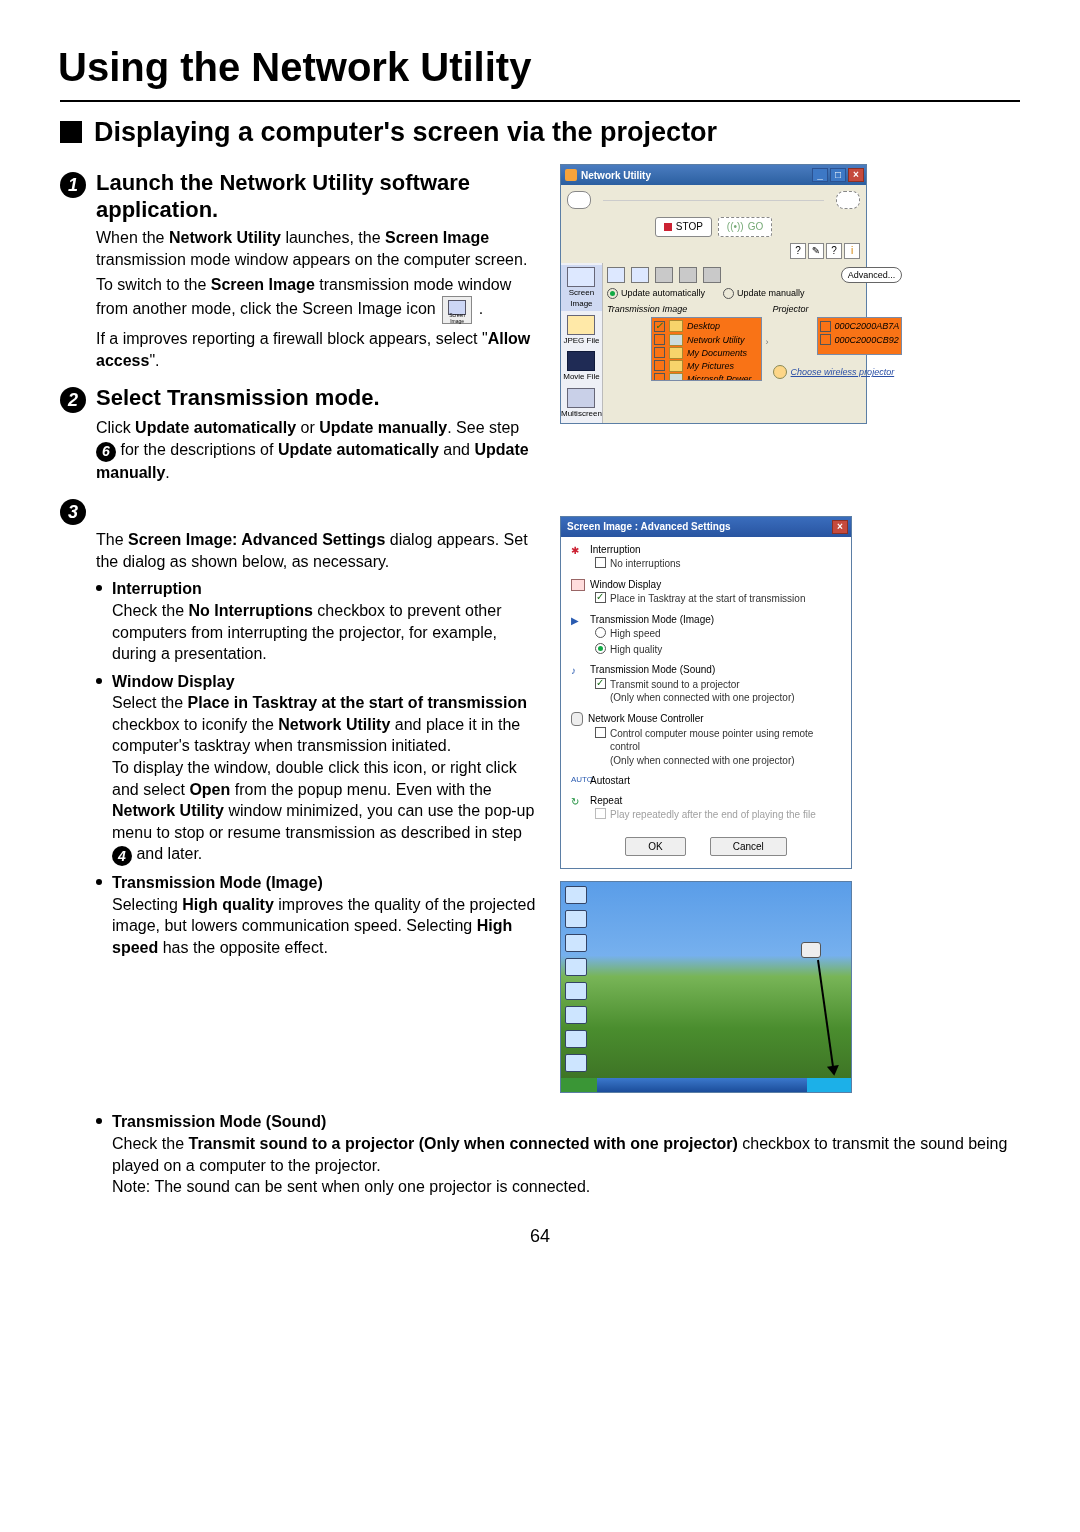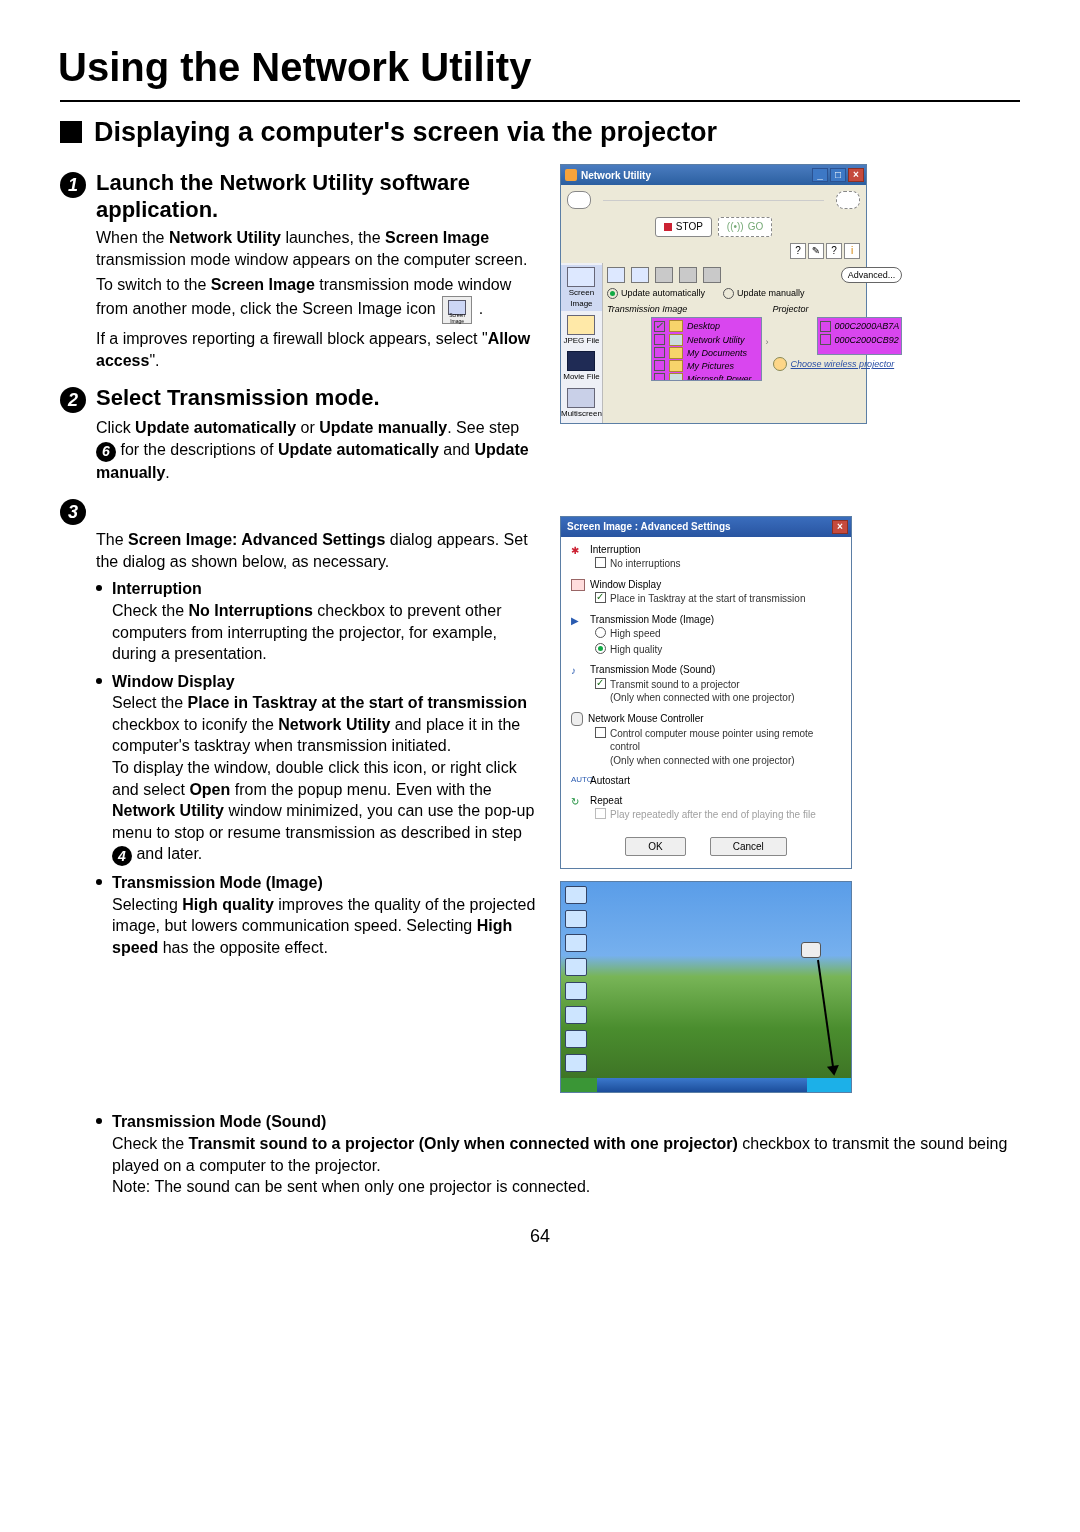--- a/index.html
+++ b/index.html
@@ -286,21 +286,21 @@
   .nu-list-col {
     flex:1;
     font-style:italic;
   }
   .nu-list-header {
     font-size:9px;
     padding:0 0 2px;
   }
   .nu-list {
     border:1px solid #7a8ba8;
-    background:#d946ef;
+    background:#f97316;
     height:58px;
     font-size:9px;
     padding:2px;
     overflow:hidden;
     margin-left:44px;
   }
   .nu-list-item {
     display:flex;
     align-items:center;
     gap:4px;
@@ -311,21 +311,21 @@
     width:9px; height:9px; border:1px solid #555; display:inline-block; position:relative; flex-shrink:0;
   }
   .chk.sel::after { content:'✓'; position:absolute; left:0; top:-3px; font-size:10px; color:#1a6e1a; }
   .tree-ic { width:12px; height:10px; background:#f7d46b; border:1px solid #aa8830; flex-shrink:0; }
   .tree-ic.alt { background:#cdd; }
   .nu-sel-wireless {
     display:flex;
     align-items:center;
     gap:4px;
     font-size:9px;
-    padding-top:2px;
+    padding-top:10px;
     color:#2a4fa5;
     text-decoration:underline;
   }
   .gear-ic { width:12px; height:12px; border:1px solid #885; background:#fdd688; border-radius:50%; }
 
   
   .adv-window {
     width: 290px;
     border: 1px solid #5b7ea5;
     font-size: 10px;

